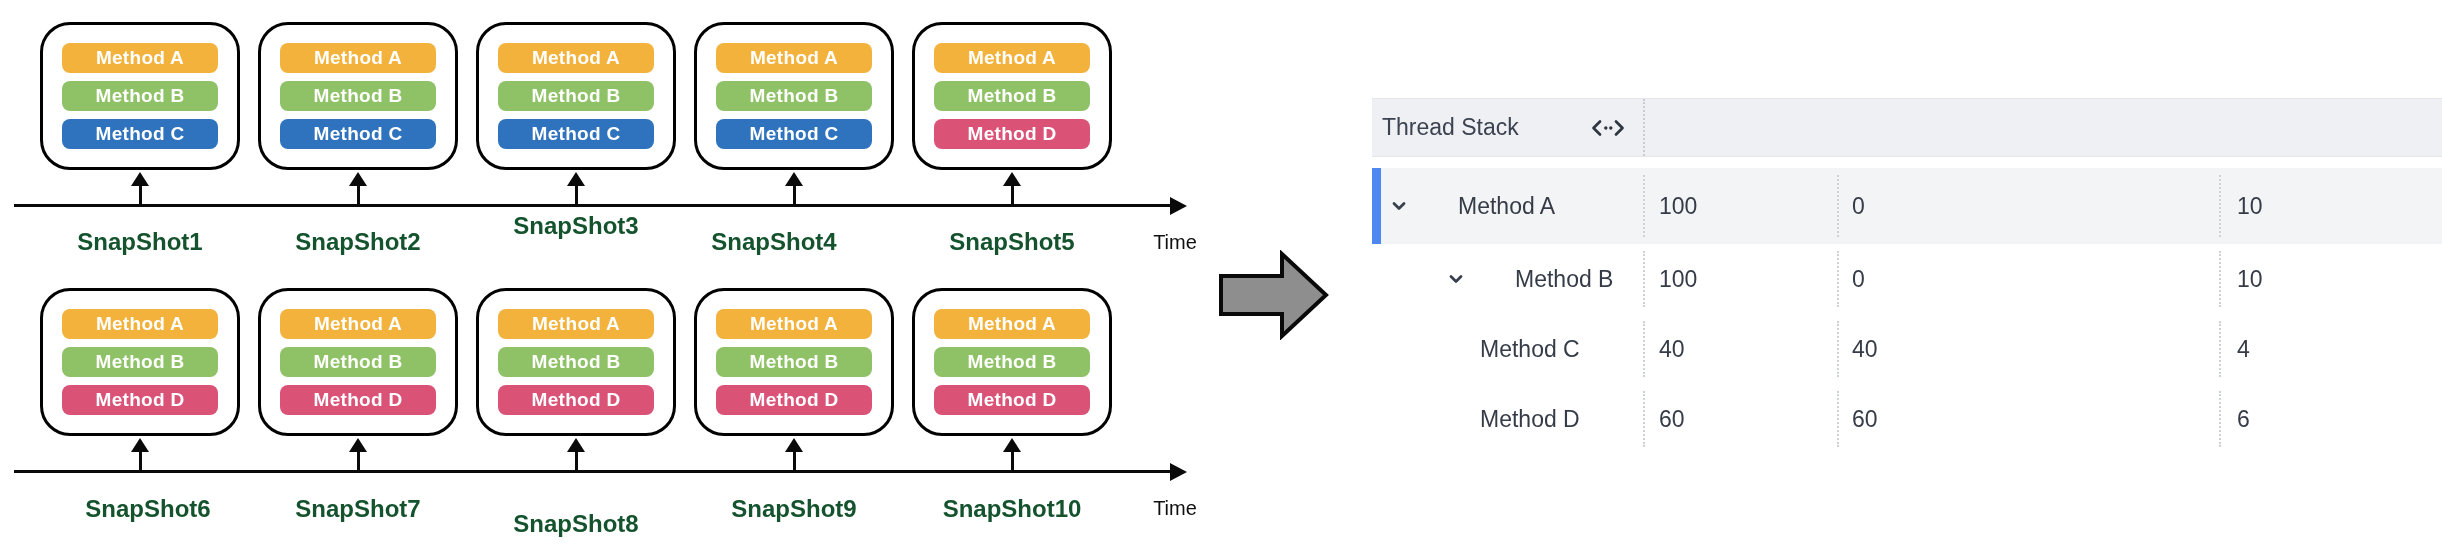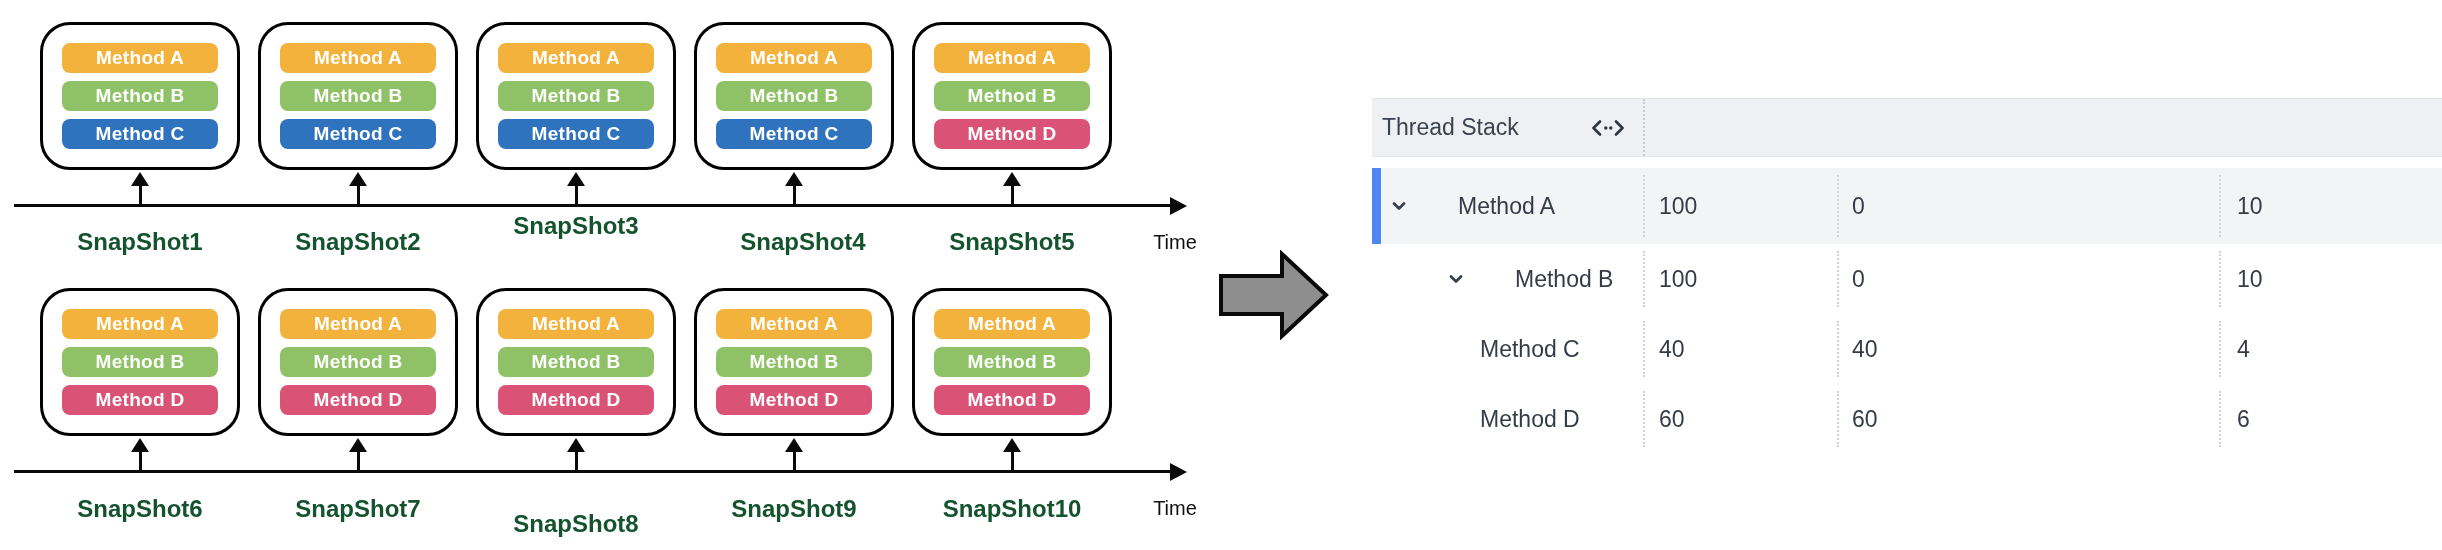--- a/index.html
+++ b/index.html
@@ -99,21 +99,21 @@
   <div class="tick-stem" style="left:793px;top:183px;height:23px"></div>
   <div class="tick-head" style="left:1003px;top:172px"></div>
   <div class="tick-stem" style="left:1011px;top:183px;height:23px"></div>
 
   <div class="tl-line" style="left:14px;top:204px;width:1158px"></div>
   <div class="tl-head" style="left:1170px;top:197px"></div>
 
   <div class="snap-label" style="left:40px;top:228px">SnapShot1</div>
   <div class="snap-label" style="left:258px;top:228px">SnapShot2</div>
   <div class="snap-label" style="left:476px;top:212px">SnapShot3</div>
-  <div class="snap-label" style="left:703px;top:228px">SnapShot4</div>
+  <div class="snap-label" style="left:674px;top:228px">SnapShot4</div>
   <div class="snap-label" style="left:912px;top:228px">SnapShot5</div>
   <div class="time-label" style="left:1130px;top:231px">Time</div>
 
   <div class="snap-box" style="left:40px;top:288px">
     <div class="chip" style="background-color: rgb(242, 178, 60);">Method A</div>
     <div class="chip" style="background-color: rgb(143, 194, 102);">Method B</div>
     <div class="chip" style="background-color: rgb(218, 83, 119);">Method D</div>
   </div>
   <div class="snap-box" style="left:258px;top:288px">
     <div class="chip" style="background-color: rgb(242, 178, 60);">Method A</div>
@@ -143,21 +143,21 @@
   <div class="tick-head" style="left:567px;top:438px"></div>
   <div class="tick-stem" style="left:575px;top:449px;height:23px"></div>
   <div class="tick-head" style="left:785px;top:438px"></div>
   <div class="tick-stem" style="left:793px;top:449px;height:23px"></div>
   <div class="tick-head" style="left:1003px;top:438px"></div>
   <div class="tick-stem" style="left:1011px;top:449px;height:23px"></div>
 
   <div class="tl-line" style="left:14px;top:470px;width:1158px"></div>
   <div class="tl-head" style="left:1170px;top:463px"></div>
 
-  <div class="snap-label" style="left:40px;top:495px">SnapShot6</div>
+  <div class="snap-label" style="left:48px;top:495px">SnapShot6</div>
   <div class="snap-label" style="left:258px;top:495px">SnapShot7</div>
   <div class="snap-label" style="left:476px;top:510px">SnapShot8</div>
   <div class="snap-label" style="left:694px;top:495px">SnapShot9</div>
   <div class="snap-label" style="left:912px;top:495px">SnapShot10</div>
   <div class="time-label" style="left:1130px;top:497px">Time</div>
 
   <svg class="big-arrow" width="112" height="90" viewBox="0 0 112 90">
     <polygon points="3,26 64,26 64,4 108,45 64,86 64,64 3,64" fill="#8e8e8e" stroke="#0a0a0a" stroke-width="4" stroke-linejoin="miter"></polygon>
   </svg>
 

